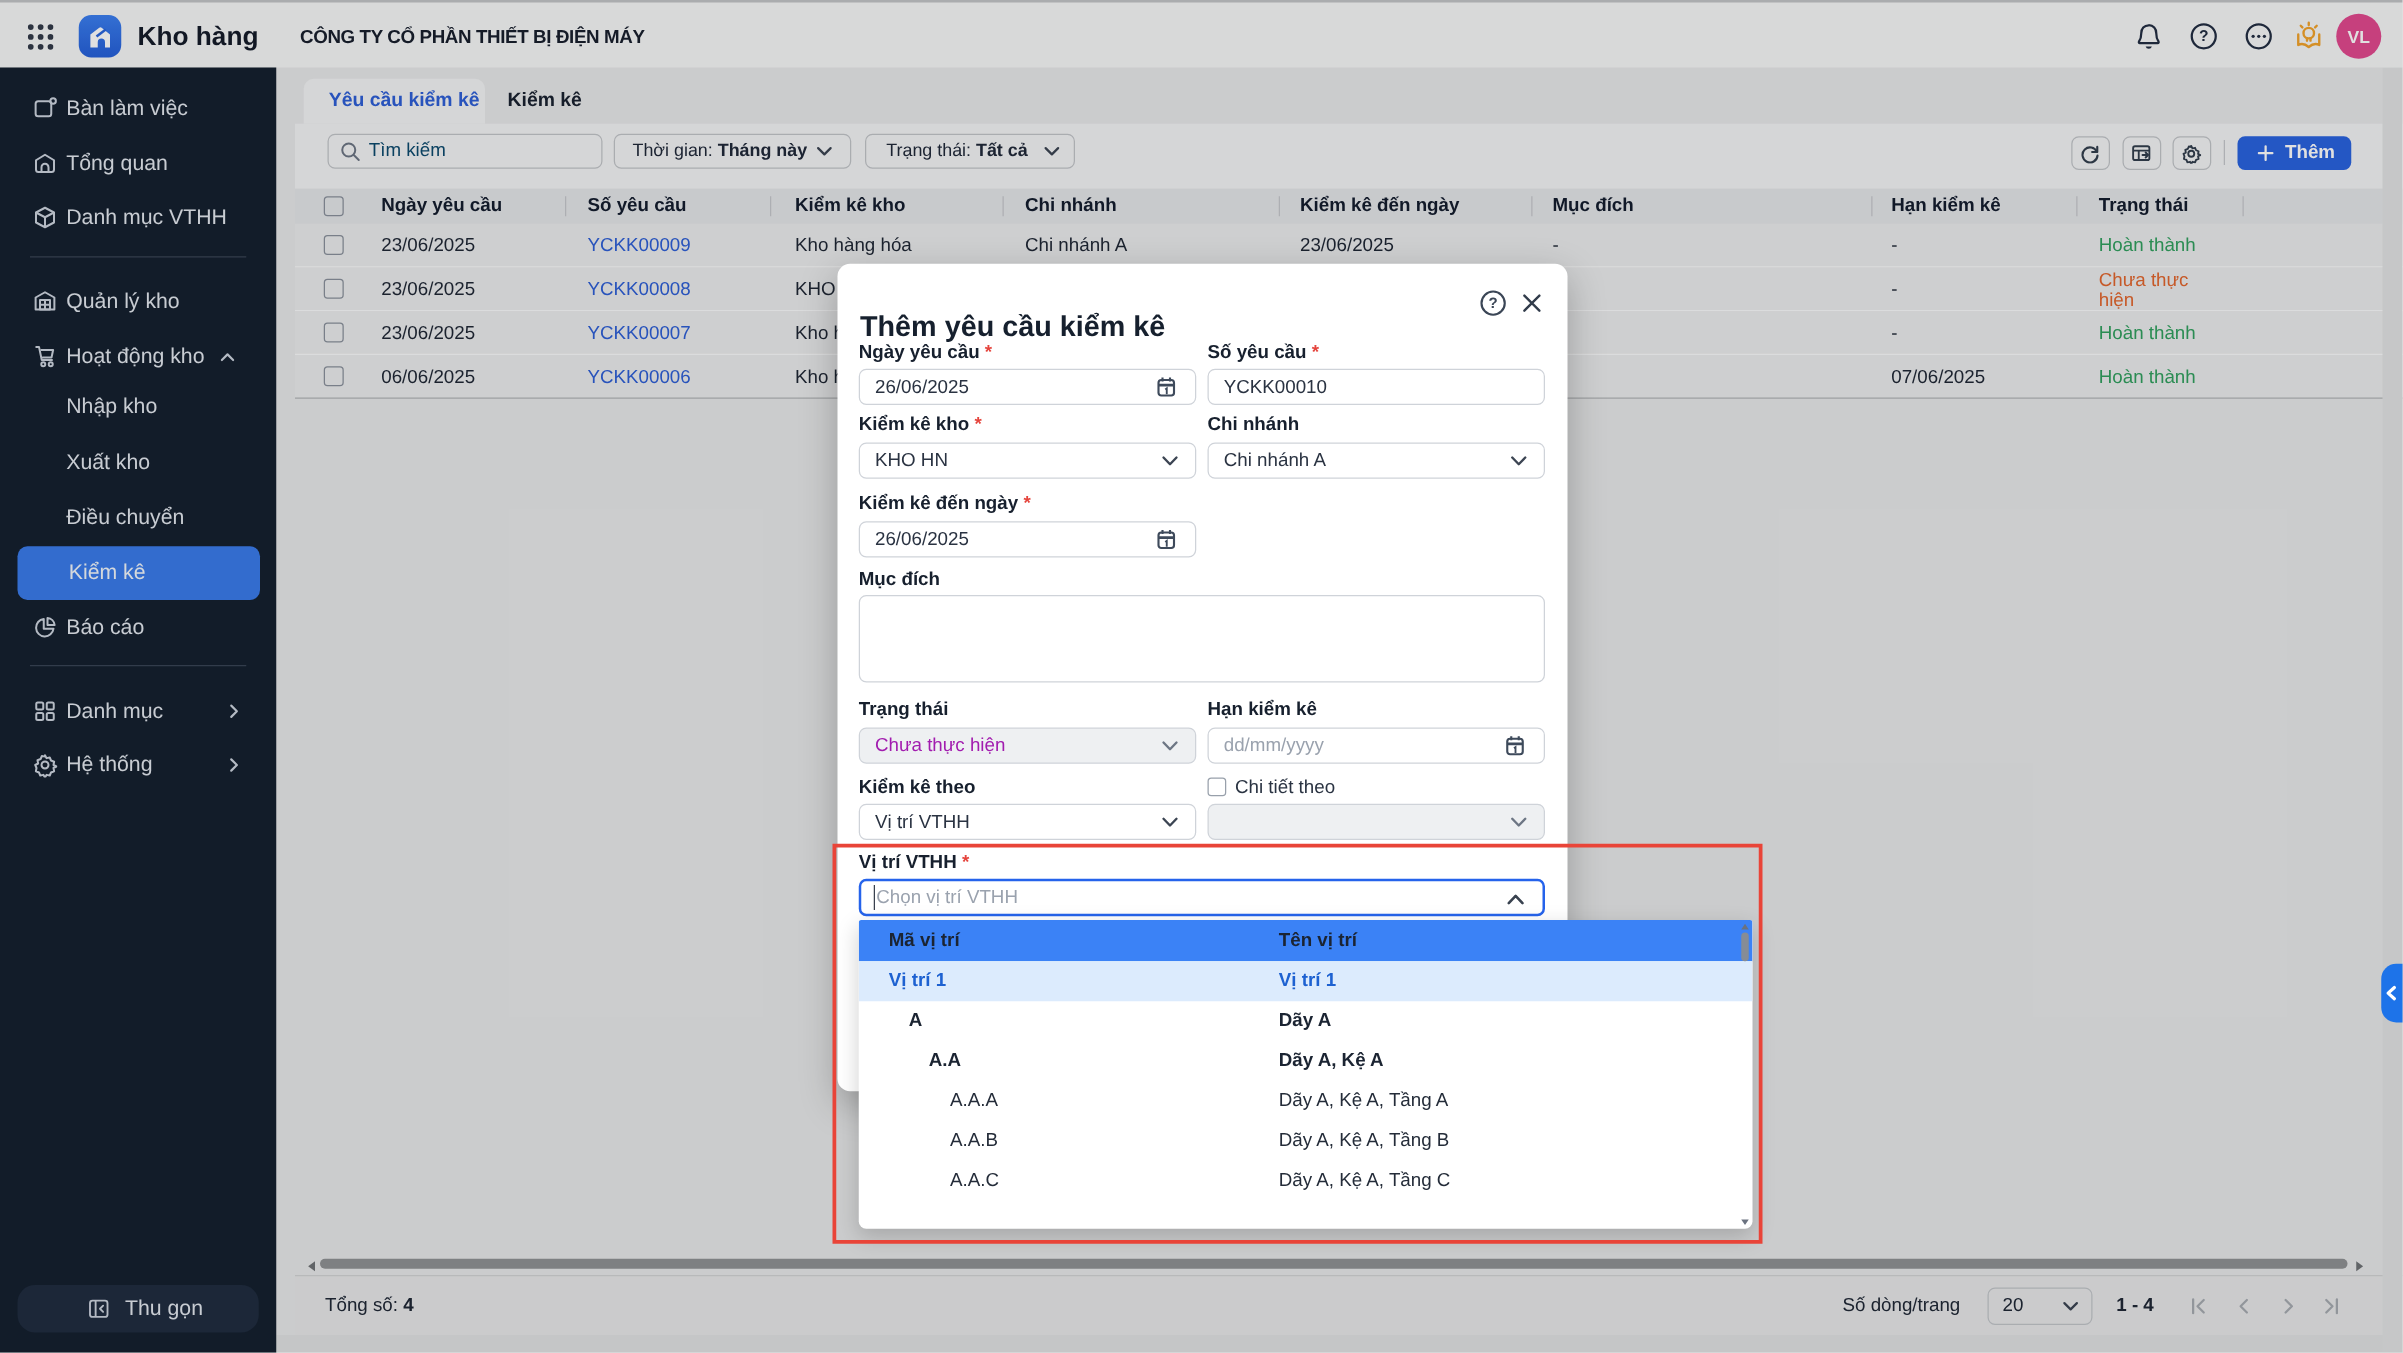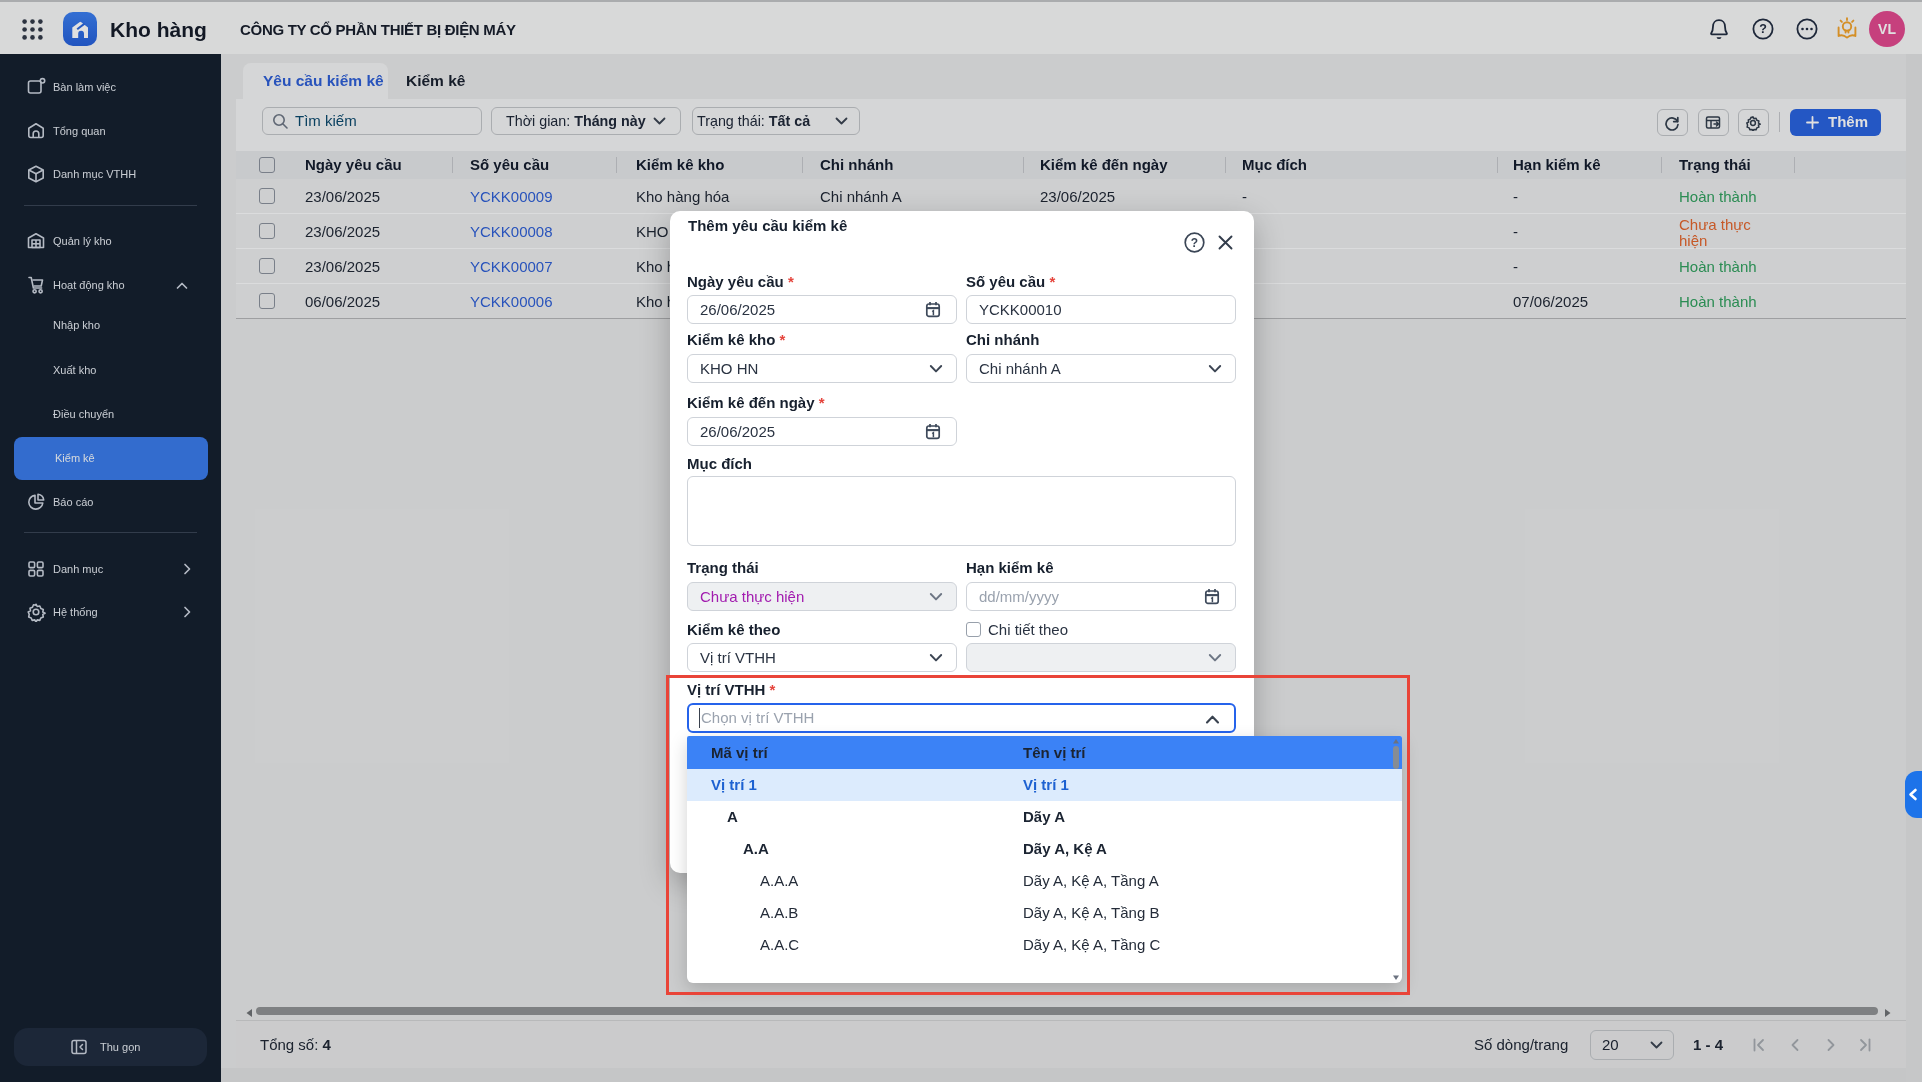--- a/index.html
+++ b/index.html
@@ -3,21 +3,21 @@
 <style>
 *{margin:0;padding:0;box-sizing:border-box}
 html,body{width:1922px;height:1082px;overflow:hidden;font-family:"Liberation Sans",sans-serif;background:#e8e9ea}
 .a{position:absolute}
 .b{font-weight:bold}
 svg{display:block}
 
 #topbar{left:0;top:0;width:1922px;height:54px;background:#f6f7f8;border-top:2px solid #c2c4c6}
 
 #sidebar{left:0;top:54px;width:221px;height:1028px;background:#15202f}
-.sit{color:#e4e9f0;font-size:11px;line-height:20px}
+.sit{color:#e4e9f0;font-size:17px;line-height:20px}
 .sdiv{left:24px;width:173px;height:1px;background:#3a4556}
 #selitem{left:14px;top:383px;width:194px;height:43px;background:#3b7ceb;border-radius:8px}
 
 #main{left:221px;top:54px;width:1701px;height:1028px;background:#e8e9ea}
 #tabact{left:22px;top:9px;width:145px;height:36px;background:#f3f4f5;border-radius:8px 8px 0 0}
 #panel{left:15px;top:45px;width:1686px;height:52px;background:#f3f4f5}
 .ctl{border:1px solid #c2c5c9;border-radius:6px;height:28px;font-size:15px;color:#20293a}
 .th{font-size:15px;font-weight:bold;color:#141d2e;line-height:28px;white-space:nowrap}
 .td{font-size:15px;color:#1f2735;line-height:35px;white-space:nowrap}
 .row{left:15px;width:1686px;height:35px;background:#ebeced;border-bottom:1px solid #fafbfc}
@@ -56,21 +56,21 @@
   <div class="a ctl" style="left:41px;top:53px;width:220px"></div>
   <svg class="a" style="left:51px;top:59px" width="17" height="17" viewBox="0 0 17 17">
       <circle cx="7" cy="7" r="5.2" fill="none" stroke="#6d7684" stroke-width="1.6"></circle>
       <path d="M11 11 L15 15" stroke="#6d7684" stroke-width="1.6" stroke-linecap="round"></path>
     </svg>
   <div class="a" style="left:74px;top:57px;font-size:15px;color:#0c4a6e;line-height:20px">Tìm kiếm</div>
   <div class="a ctl" style="left:270px;top:53px;width:190px;padding-left:14px;line-height:26px;font-size:14.3px">Thời gian: <span class="b">Tháng này</span></div>
   <svg class="a" style="left:432px;top:63px" width="13" height="9" viewBox="0 0 13 9">
       <path d="M1.5 1.5 L6.5 6.5 L11.5 1.5" fill="none" stroke="#3c4553" stroke-width="1.8" stroke-linecap="round" stroke-linejoin="round"></path>
     </svg>
-  <div class="a ctl" style="left:471px;top:53px;width:168px;padding-left:4px;line-height:26px;font-size:14.3px">Trạng thái: <span class="b">Tất cả</span></div>
+  <div class="a ctl" style="left:471px;top:53px;width:168px;padding-left:16px;line-height:26px;font-size:14.3px">Trạng thái: <span class="b">Tất cả</span></div>
   <svg class="a" style="left:614px;top:63px" width="13" height="9" viewBox="0 0 13 9">
       <path d="M1.5 1.5 L6.5 6.5 L11.5 1.5" fill="none" stroke="#3c4553" stroke-width="1.8" stroke-linecap="round" stroke-linejoin="round"></path>
     </svg>
   <div class="a ctl" style="left:1436px;top:55px;width:31px;height:27px"></div>
   <svg class="a" style="left:1443px;top:61px" width="16" height="16" viewBox="0 0 16 16">
       <path d="M13.5 6.5 A6 6 0 1 0 14 9.5" fill="none" stroke="#333f4e" stroke-width="1.7" stroke-linecap="round"></path>
       <path d="M13.8 2.5 V6.6 H9.7" fill="none" stroke="#333f4e" stroke-width="1.7" stroke-linecap="round" stroke-linejoin="round"></path>
     </svg>
   <div class="a ctl" style="left:1477px;top:55px;width:31px;height:27px"></div>
   <svg class="a" style="left:1484px;top:61px" width="16" height="16" viewBox="0 0 16 16">
@@ -324,21 +324,21 @@
           <rect x="2" y="2.5" width="14" height="13" rx="2"></rect>
           <path d="M6.5 2.5 v13"></path>
           <path d="M12.5 6.5 L10 9 L12.5 11.5" stroke-linecap="round" stroke-linejoin="round"></path>
         </g>
       </svg>
     <div class="a sit" style="left:86px;top:9px">Thu gọn</div>
   </div>
 </div>
 <div class="a" id="overlay"></div>
 <div class="a" id="modal">
-  <div class="a b" style="left:18px;top:2px;font-size:15px;color:#16202e;line-height:26px">Thêm yêu cầu kiểm kê</div>
+  <div class="a b" style="left:18px;top:37px;font-size:23px;color:#16202e;line-height:26px">Thêm yêu cầu kiểm kê</div>
   <svg class="a" style="left:514px;top:21px" width="21" height="21" viewBox="0 0 21 21">
       <circle cx="10.5" cy="10.5" r="9.3" fill="none" stroke="#3b4656" stroke-width="1.7"></circle>
       <text x="10.5" y="14.8" font-size="12" font-weight="bold" fill="#3b4656" text-anchor="middle" font-family="Liberation Sans">?</text>
     </svg>
   <svg class="a" style="left:548px;top:24px" width="15" height="15" viewBox="0 0 15 15">
       <path d="M1.5 1.5 L13.5 13.5 M13.5 1.5 L1.5 13.5" stroke="#323c4b" stroke-width="1.9" stroke-linecap="round"></path>
     </svg>
   <div class="mlab" style="left:17px;top:61px">Ngày yêu cầu <span class="req">*</span></div>
   <div class="mlab" style="left:296px;top:61px">Số yêu cầu <span class="req">*</span></div>
   <div class="inp" style="left:17px;top:84px;width:270px">26/06/2025</div>

